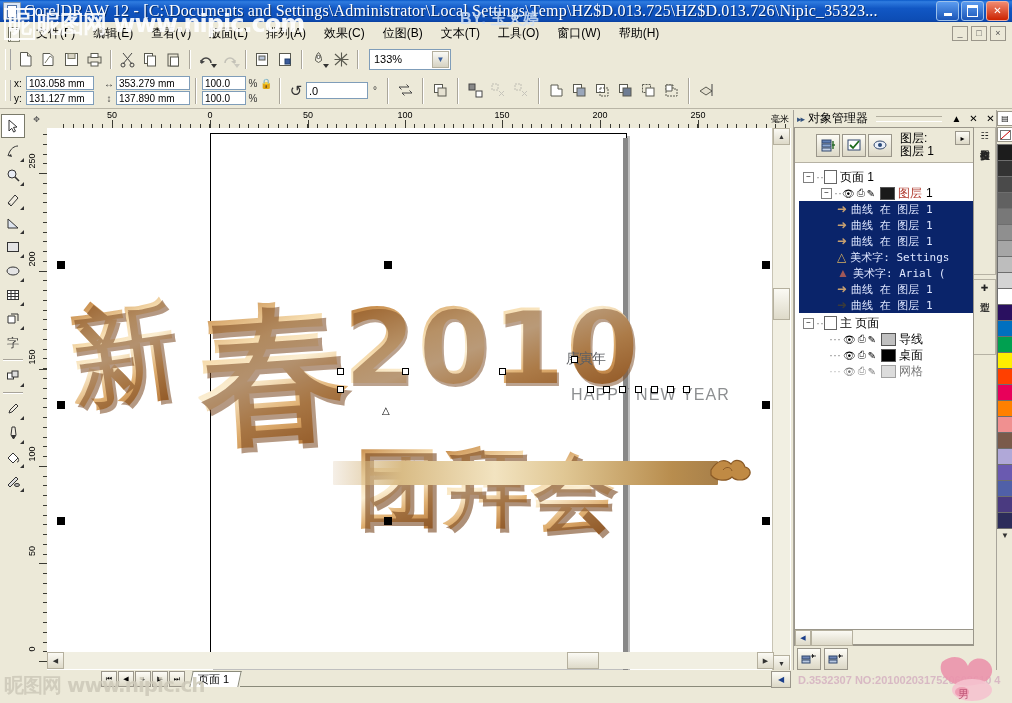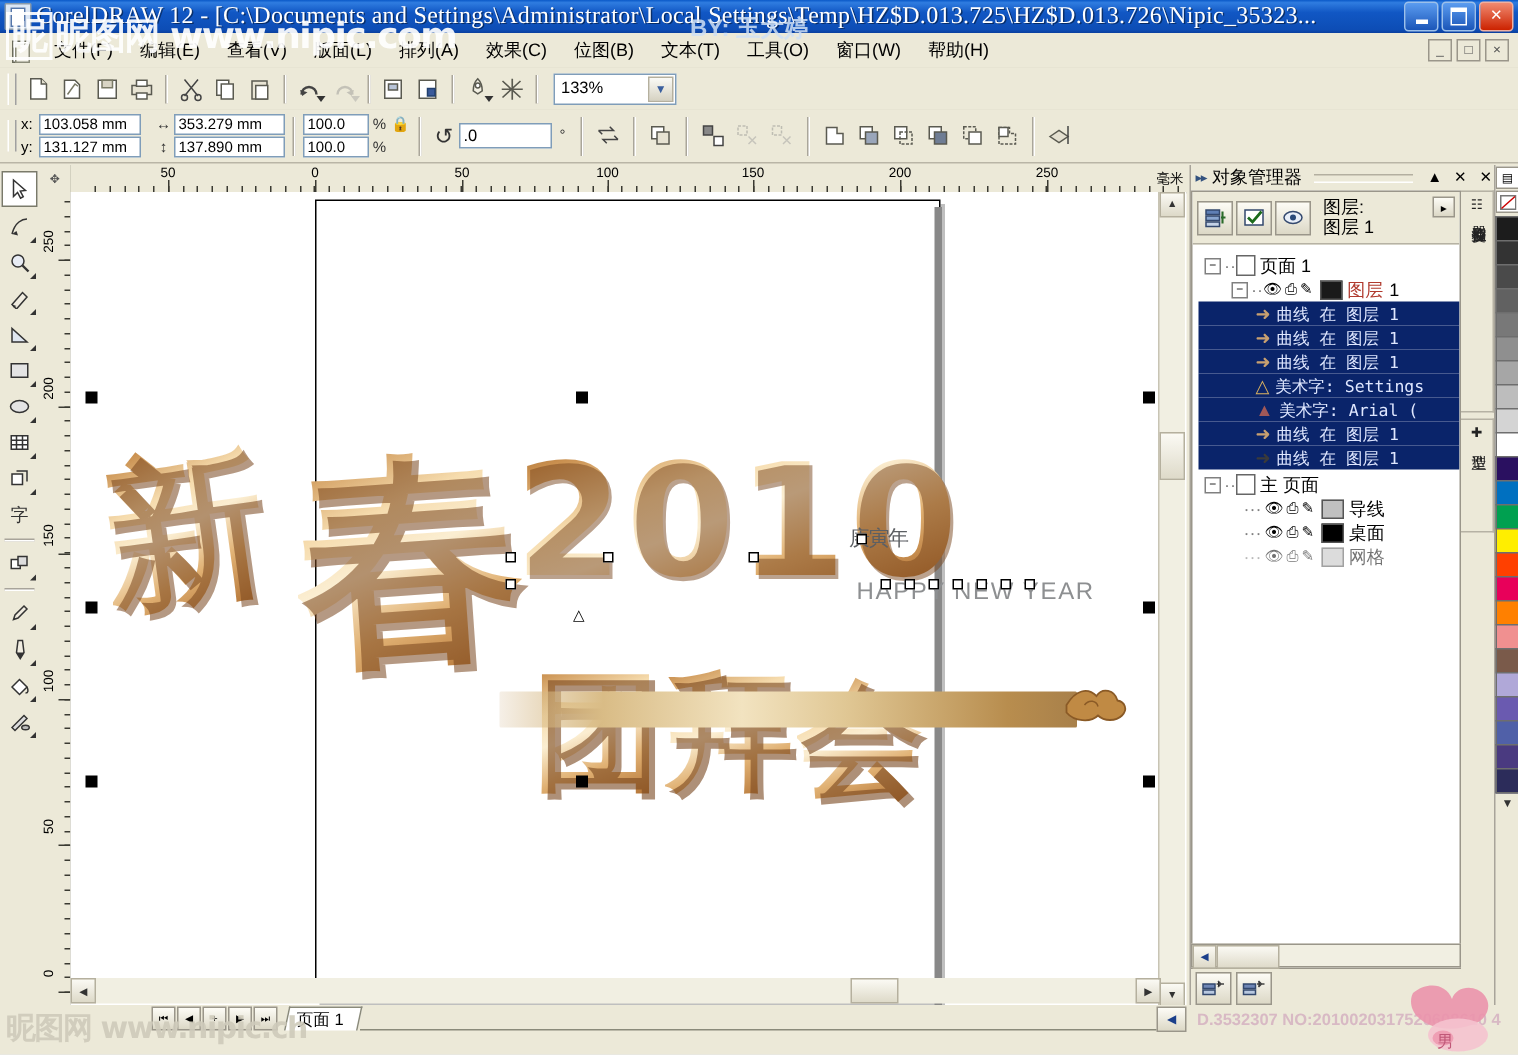--- a/index.html
+++ b/index.html
@@ -226,21 +226,21 @@
   }
   .docker-title .dgrip{color:#33527e;font-size:9px;letter-spacing:-1px;}
   .docker-title .dname{font-size:12px;color:#000;white-space:nowrap;}
   .docker-title .drule{flex:1 1 auto;height:4px;border-top:1px solid #b3afa0;border-bottom:1px solid #fff;margin:0 4px;}
   .docker-title .dbtn{width:13px;height:13px;display:flex;align-items:center;justify-content:center;
     font-size:10px;color:#000;}
   .om-body{
     position:absolute;left:0;top:17px;width:180px;height:519px;background:#fff;
     border:1px solid #9a968a;box-sizing:border-box;overflow:hidden;
   }
-  .om-head{height:34px;background:#ece9d8;border-bottom:1px solid #b6b2a4;display:flex;align-items:center;gap:2px;padding:0 3px;position:relative;}
+  .om-head{height:34px;background:#ece9d8;border-bottom:1px solid #b6b2a4;display:flex;align-items:center;gap:2px;padding:0 21px;position:relative;}
   .om-hbtn{width:22px;height:21px;border:1px solid #9a968a;background:linear-gradient(to bottom,#fdfcf6,#dcd8c6);
     display:flex;align-items:center;justify-content:center;font-size:11px;}
   .om-layerlbl{font-size:12px;line-height:13px;margin-left:6px;}
   .om-expand{position:absolute;right:3px;top:3px;width:13px;height:12px;border:1px solid #9a968a;
     background:linear-gradient(to bottom,#fdfcf6,#dcd8c6);font-size:8px;display:flex;align-items:center;justify-content:center;}
   .om-tree{padding:6px 0 0 4px;font-size:12px;}
   .trow{display:flex;align-items:center;height:16px;white-space:nowrap;}
   .tbox{width:9px;height:9px;border:1px solid #808080;background:#fff;
     display:inline-flex;align-items:center;justify-content:center;font-size:8px;line-height:1;margin-right:2px;color:#000;}
   .pgicon{width:11px;height:12px;border:1px solid #666;background:#fff;position:relative;margin-right:3px;}

